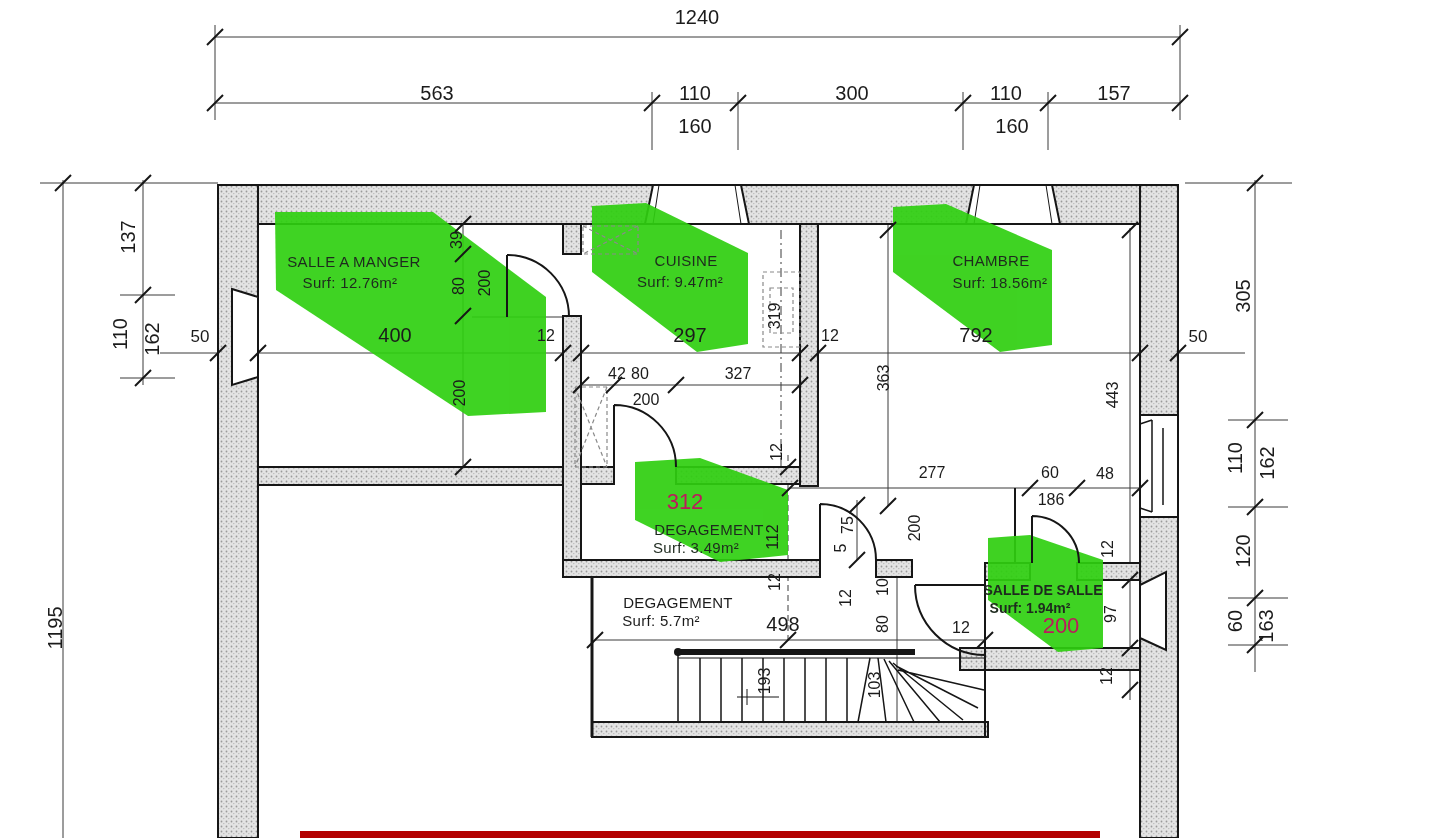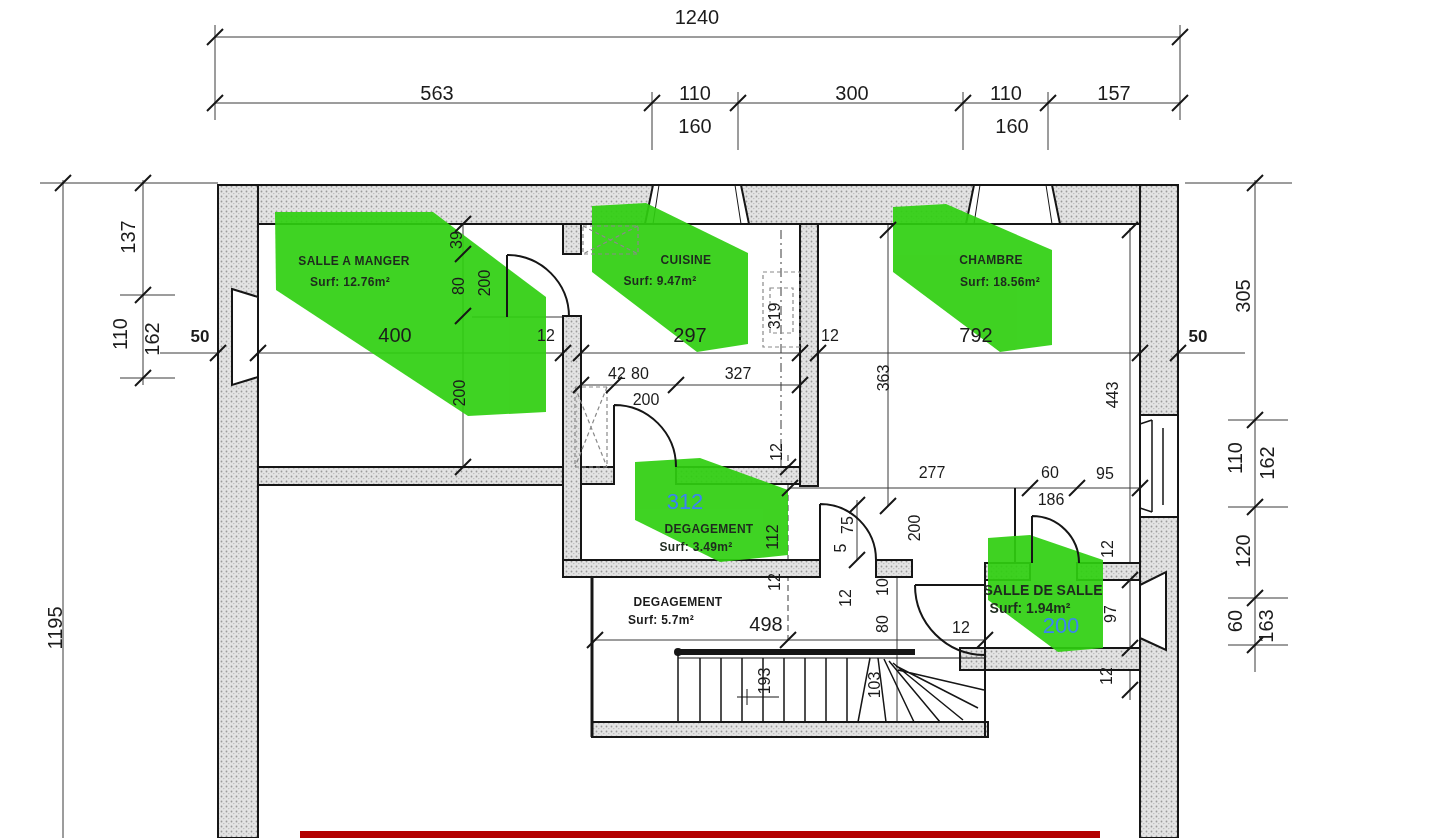--- a/index.html
+++ b/index.html
@@ -3,25 +3,25 @@
 <meta charset="utf-8">
 <style>
   html,body{margin:0;padding:0;background:#ffffff;}
   #plan{position:relative;width:1440px;height:838px;background:#ffffff;overflow:hidden;
         font-family:"Liberation Sans",sans-serif;}
   #plan svg{position:absolute;left:0;top:0;}
   .lbl{position:absolute;transform:translate(-50%,-50%);color:#1b1b1b;white-space:nowrap;
        line-height:1;font-family:"Liberation Sans",sans-serif;}
   .rot{transform:translate(-50%,-50%) rotate(-90deg);}
   .d20{font-size:20px;}
-  .d17{font-size:17px;font-weight:bold;}
+  .d17{font-size:17px;}
   .d16{font-size:16px;}
-  .room{font-size:12px;font-weight:700;letter-spacing:.3px;color:#1e2a1e;}
+  .room{font-size:15px;font-weight:400;letter-spacing:.3px;color:#1e2a1e;}
   .room14{font-size:14px;font-weight:700;color:#1e2a1e;}
-  .rnum{font-size:22px;color:#3b82f6;}
+  .rnum{font-size:22px;color:#be185d;}
 </style>
 </head>
 <body>
 
 <div id="plan">
 
 <svg width="1440" height="838" viewBox="0 0 1440 838">
   <defs>
     <pattern id="stip" width="5" height="5" patternUnits="userSpaceOnUse">
       <rect width="5" height="5" fill="#e3e3e3"></rect>
@@ -233,45 +233,45 @@
 <div class="lbl d16" style="left:640px;top:374px">80</div>
 <div class="lbl d16" style="left:738px;top:374px">327</div>
 <div class="lbl d16" style="left:646px;top:400px">200</div>
 <div class="lbl d16 rot" style="left:775px;top:316px">319</div>
 <div class="lbl d16 rot" style="left:777px;top:452px">12</div>
 
 <div class="lbl d16 rot" style="left:884px;top:378px">363</div>
 <div class="lbl d16 rot" style="left:1113px;top:395px">443</div>
 <div class="lbl d16" style="left:932px;top:473px">277</div>
 <div class="lbl d16" style="left:1050px;top:473px">60</div>
-<div class="lbl d16" style="left:1105px;top:474px">95</div>
+<div class="lbl d16" style="left:1105px;top:474px">48</div>
 <div class="lbl d16" style="left:1051px;top:500px">186</div>
 
 <div class="lbl d16 rot" style="left:773px;top:537px">112</div>
 <div class="lbl d16 rot" style="left:848px;top:525px">75</div>
 <div class="lbl d16 rot" style="left:841px;top:548px">5</div>
 <div class="lbl d16 rot" style="left:915px;top:528px">200</div>
 <div class="lbl d16 rot" style="left:775px;top:582px">12</div>
 <div class="lbl d16 rot" style="left:846px;top:598px">12</div>
 <div class="lbl d16 rot" style="left:883px;top:587px">10</div>
 <div class="lbl d16 rot" style="left:883px;top:624px">80</div>
 <div class="lbl d16" style="left:961px;top:628px">12</div>
 
-<div class="lbl d20" style="left:766px;top:624px">498</div>
+<div class="lbl d20" style="left:783px;top:624px">498</div>
 <div class="lbl d16 rot" style="left:765px;top:681px">193</div>
 <div class="lbl d16 rot" style="left:875px;top:685px">103</div>
 
 <div class="lbl d16 rot" style="left:1108px;top:549px">12</div>
 <div class="lbl d16 rot" style="left:1111px;top:614px">97</div>
 <div class="lbl d16 rot" style="left:1107px;top:676px">12</div>
 
 <div class="lbl room" style="left:354px;top:261px">SALLE A MANGER</div>
 <div class="lbl room" style="left:350px;top:282px">Surf: 12.76m²</div>
 <div class="lbl room" style="left:686px;top:260px">CUISINE</div>
-<div class="lbl room" style="left:660px;top:281px">Surf: 9.47m²</div>
+<div class="lbl room" style="left:680px;top:281px">Surf: 9.47m²</div>
 <div class="lbl room" style="left:991px;top:260px">CHAMBRE</div>
 <div class="lbl room" style="left:1000px;top:282px">Surf: 18.56m²</div>
 <div class="lbl rnum" style="left:685px;top:502px">312</div>
 <div class="lbl room" style="left:709px;top:529px">DEGAGEMENT</div>
 <div class="lbl room" style="left:696px;top:547px">Surf: 3.49m²</div>
 <div class="lbl room14" style="left:1043px;top:590px">SALLE DE SALLE</div>
 <div class="lbl room14" style="left:1030px;top:608px">Surf: 1.94m²</div>
 <div class="lbl rnum" style="left:1061px;top:626px">200</div>
 <div class="lbl room" style="left:678px;top:602px;color:#1b1b1b">DEGAGEMENT</div>
 <div class="lbl room" style="left:661px;top:620px;color:#1b1b1b">Surf: 5.7m²</div>

